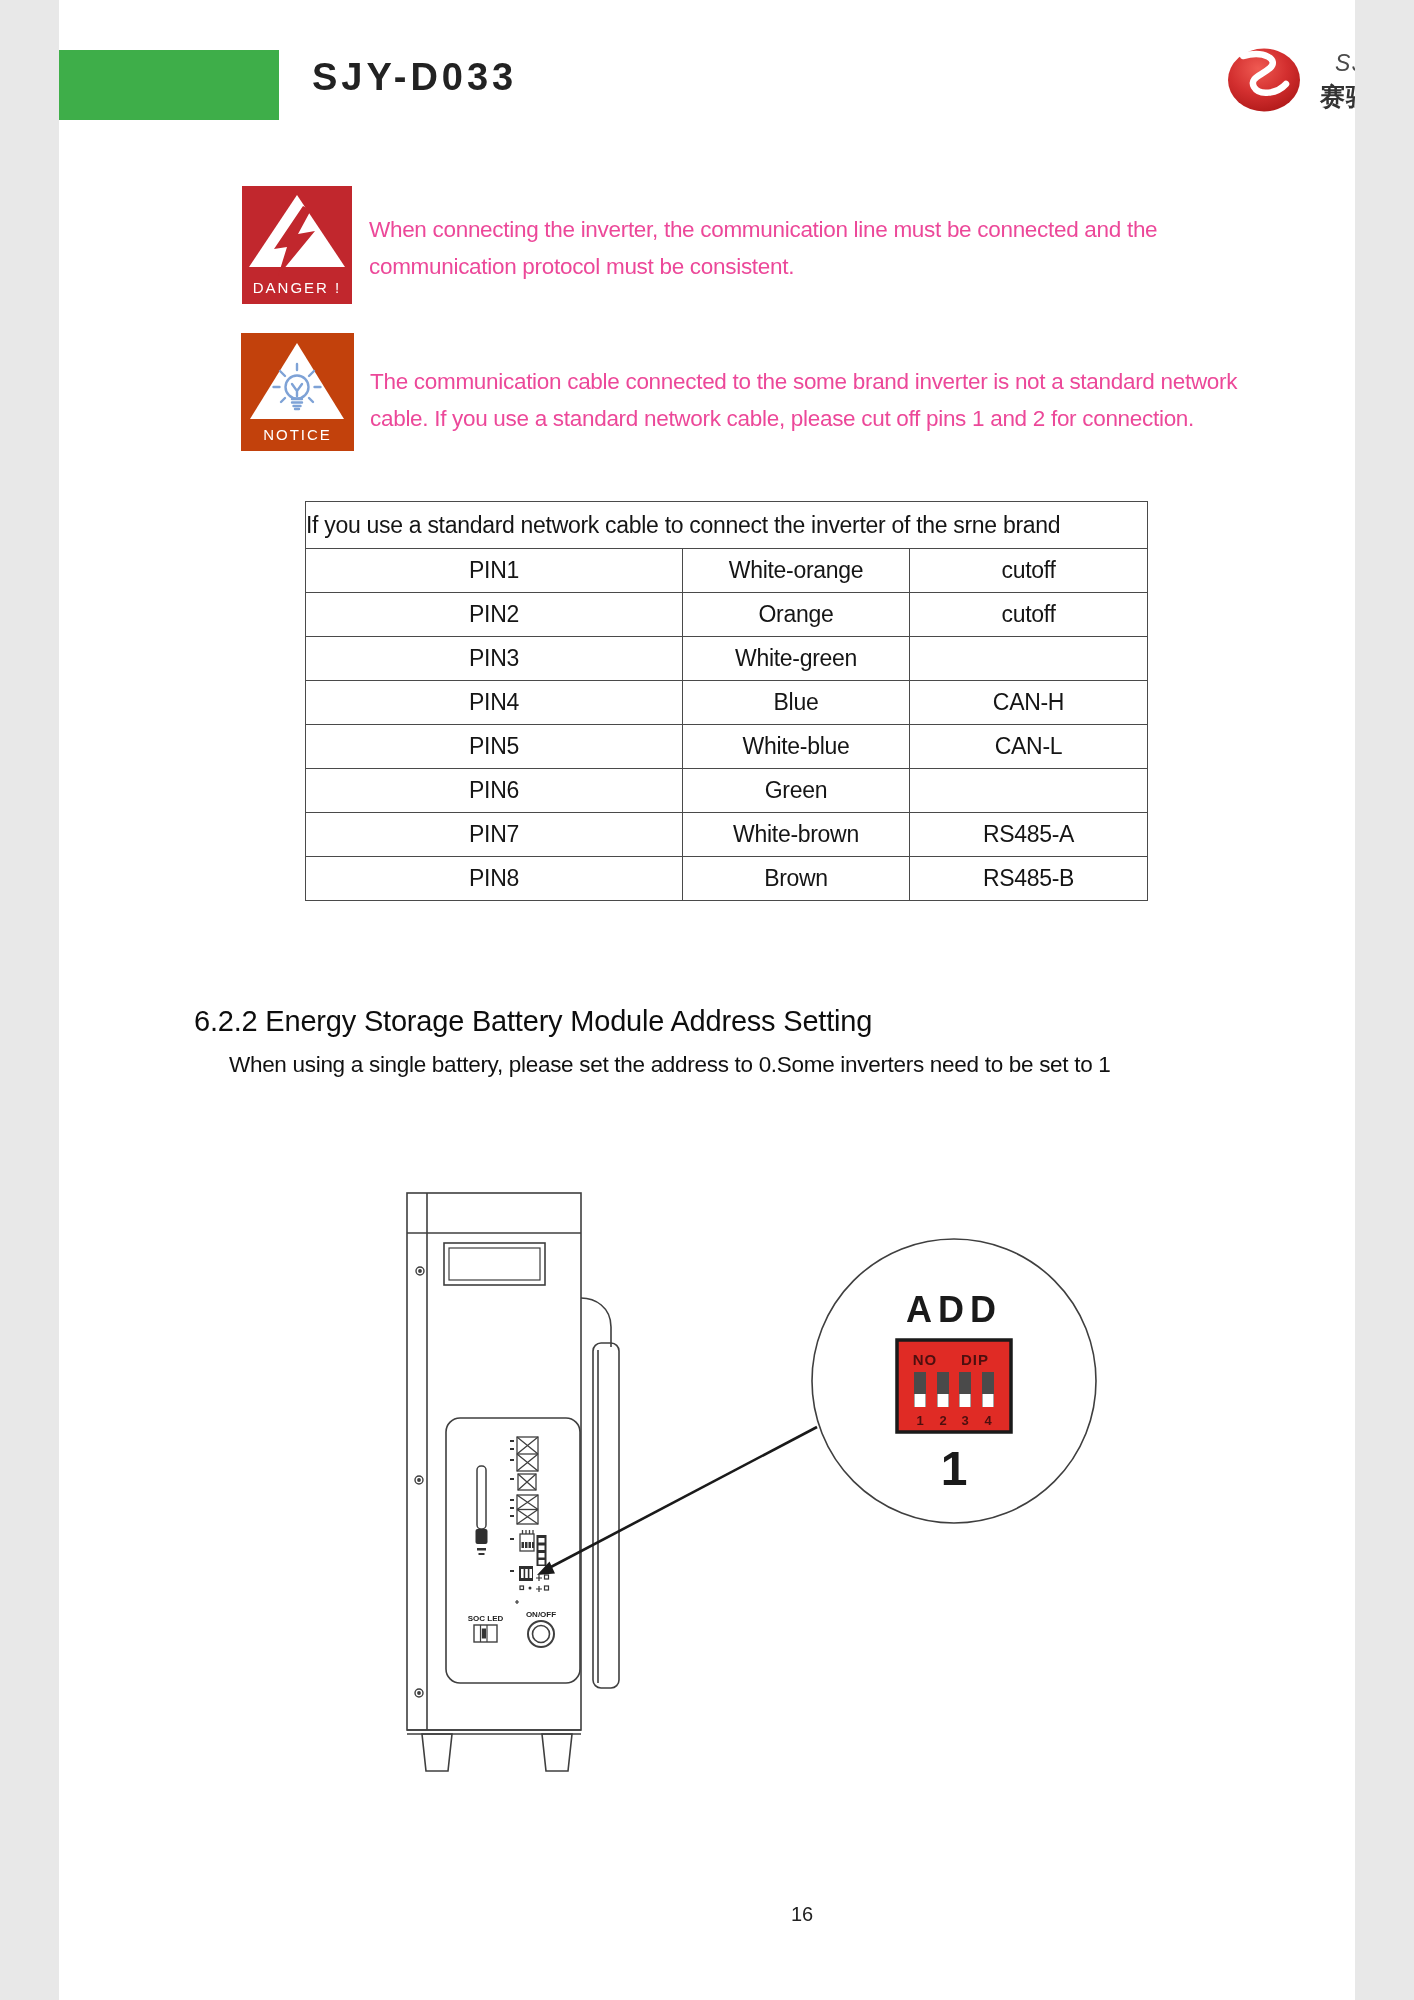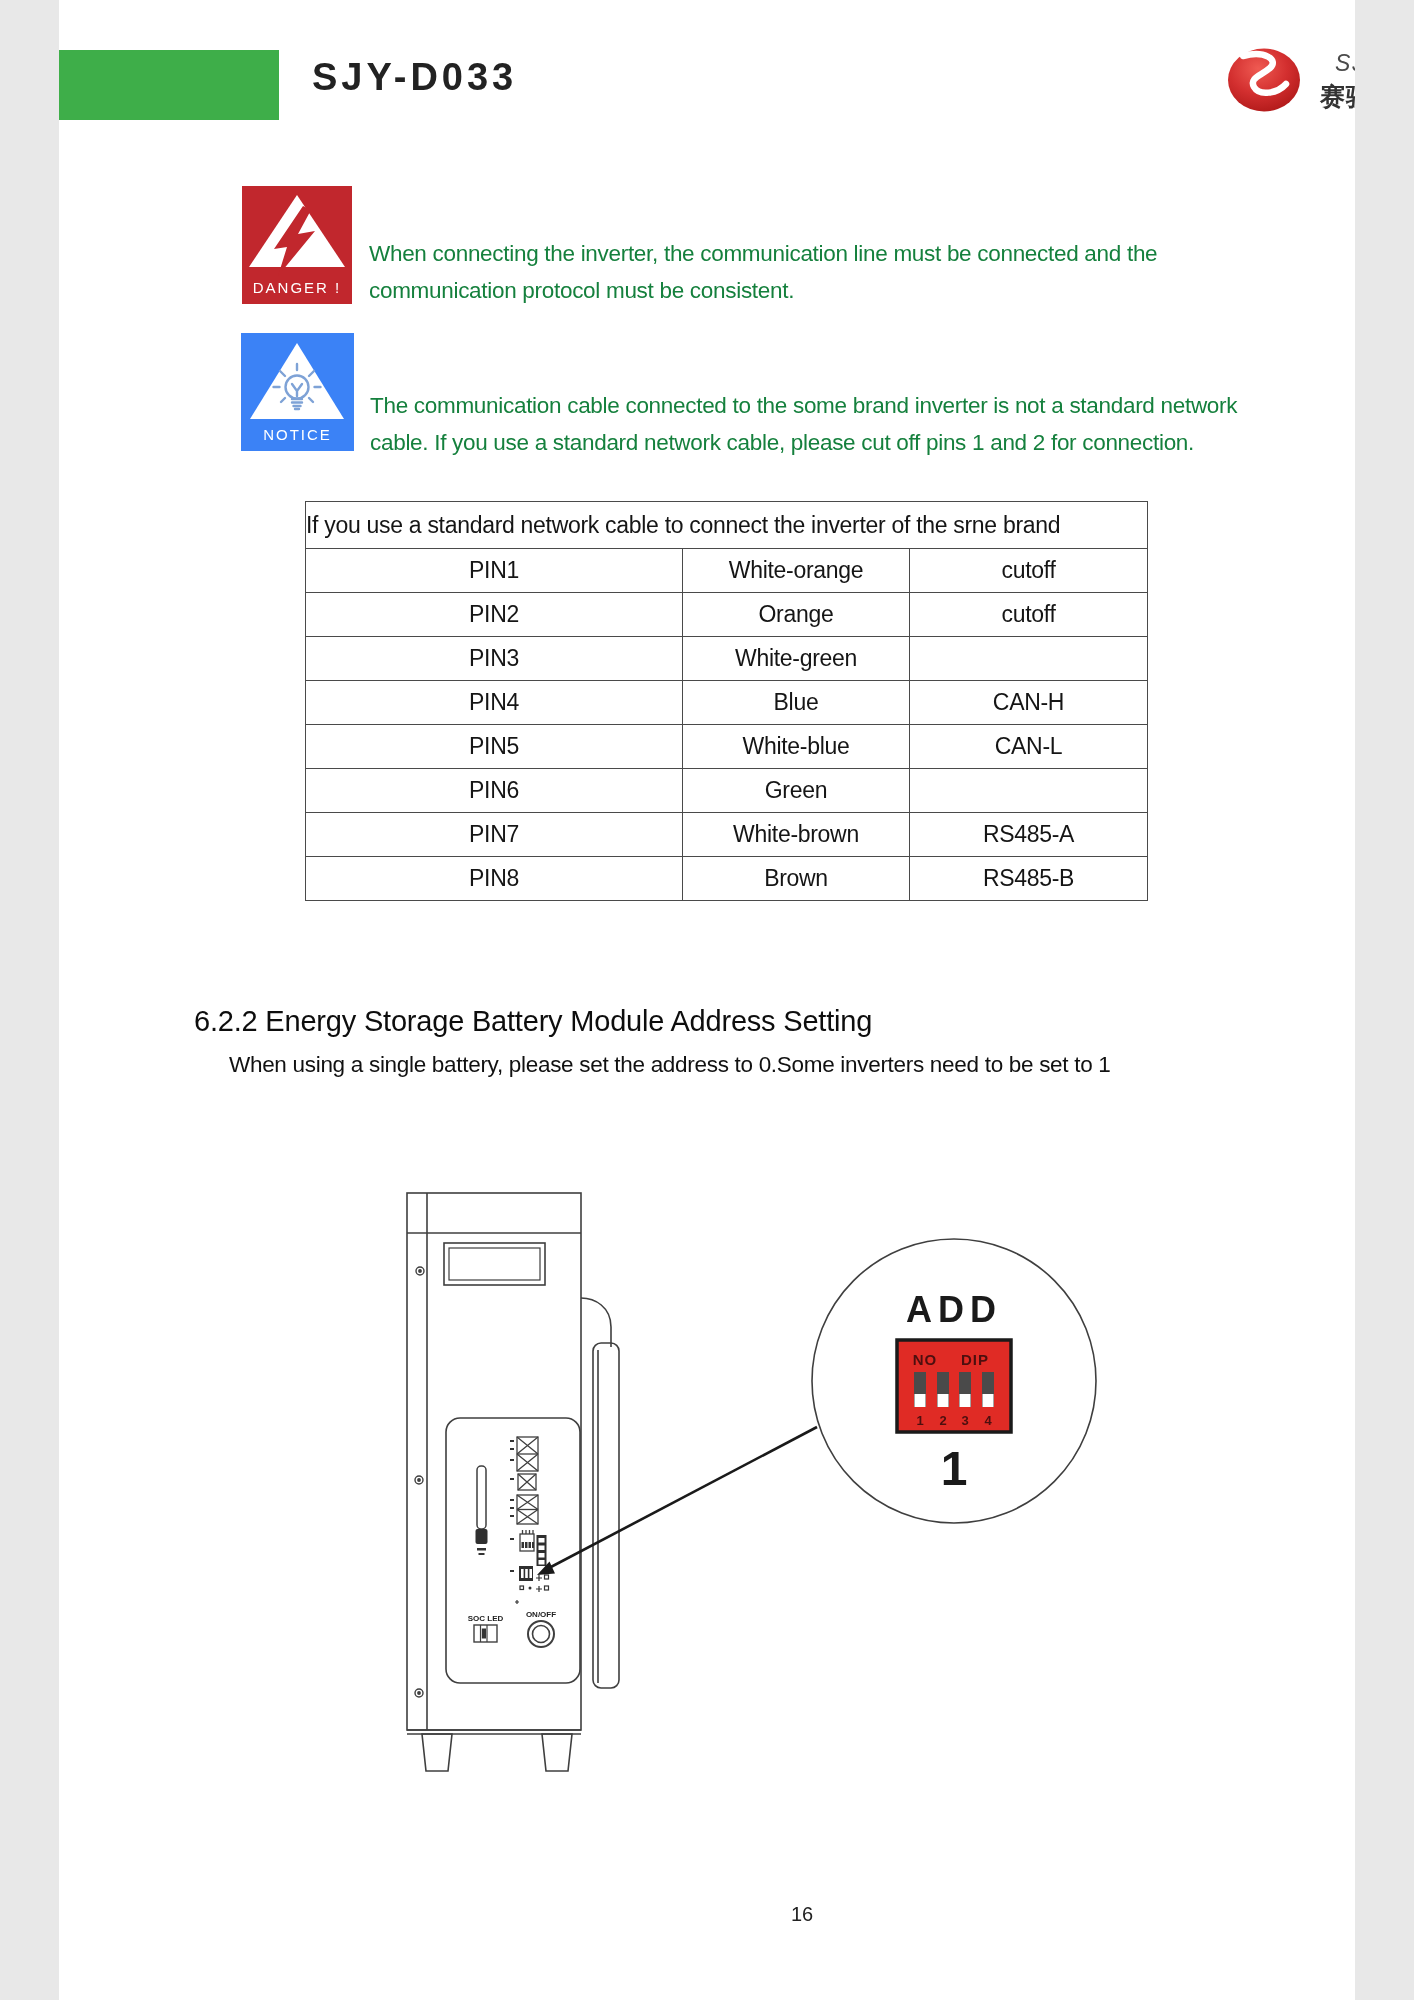--- a/index.html
+++ b/index.html
@@ -20,21 +20,21 @@
   .logo-text { left:1250px; top:50px; width:100px; text-align:center; color:#4a4a4a; }
   .logo-text .en { font-size:23px; letter-spacing:2px;font-style:italic; }
   .logo-text .cn { font-size:25px; font-weight:600; color:#333; margin-top:3px; letter-spacing:1px; }
 
   
   .icon-box { width:110px; height:118px; }
   .icon-label {
     position:absolute; left:0; right:0; bottom:8px; text-align:center;
     color:#fff; font-size:15px; letter-spacing:2px;
   }
-  .note-text { font-size:22.5px; line-height:37px; letter-spacing:-0.3px; color:#15803d;margin-top:24px; }
+  .note-text { font-size:22.5px; line-height:37px; letter-spacing:-0.3px; color:#ec4899; }
 
   
   .pin-table {
     position:absolute; left:246px; top:501px; width:842px;
     border-collapse:collapse; table-layout:fixed; font-size:23px; letter-spacing:-0.3px;
   }
   .pin-table td { border:1.5px solid #4a4a4a; text-align:center; padding:0; color:#151515; }
   .pin-table .thead-cell { height:46px; text-align:left; }
   .pin-table .data-row td { height:43px; }
 
@@ -83,21 +83,21 @@
       <path d="M61,20 L32,63 L45,61 L36,90 L73,45 L56,48 L69,24 Z" fill="#C1272D"></path>
     </svg>
     <div class="icon-label">DANGER !</div>
   </div>
 
   <div class="abs note-text" style="left:310px;top:211px;width:920px;">
     <div>When connecting the inverter, the communication line must be connected and the</div>
     <div>communication protocol must be consistent.</div>
   </div>
 
-  <div class="abs icon-box" style="left:182px;top:333px;width:113px;background:#3b82f6;">
+  <div class="abs icon-box" style="left:182px;top:333px;width:113px;background:#c2410c;">
     <svg width="113" height="94" viewBox="0 0 113 94" style="position:absolute;left:0;top:0;">
       <polygon points="56,10 9,86 103,86" fill="#ffffff"></polygon>
       <g stroke="#7EA2D6" stroke-width="2.4" fill="none" stroke-linecap="round">
         <circle cx="56" cy="54" r="11.5"></circle>
         <path d="M51,51 L56,58 L61,51 M56,58 L56,63"></path>
         <path d="M51,66 H61 M51,69.5 H61 M52.5,73 H59.5 M54,76 H58"></path>
         <path d="M56,37 V31"></path>
         <path d="M68,43 L73,38"></path>
         <path d="M73.5,54 H79.5"></path>
         <path d="M44,43 L39,38"></path>

